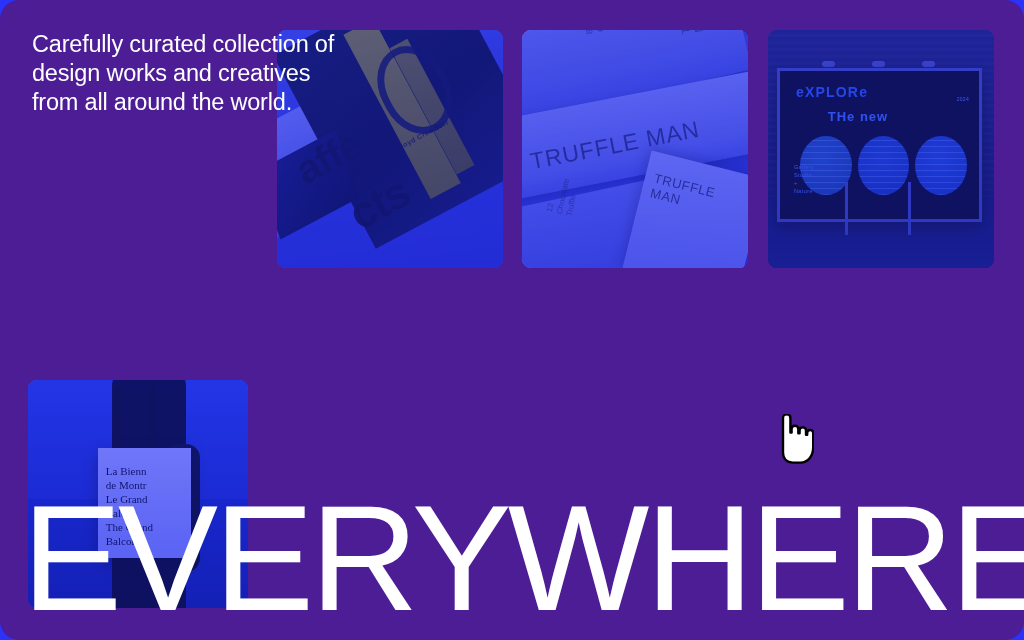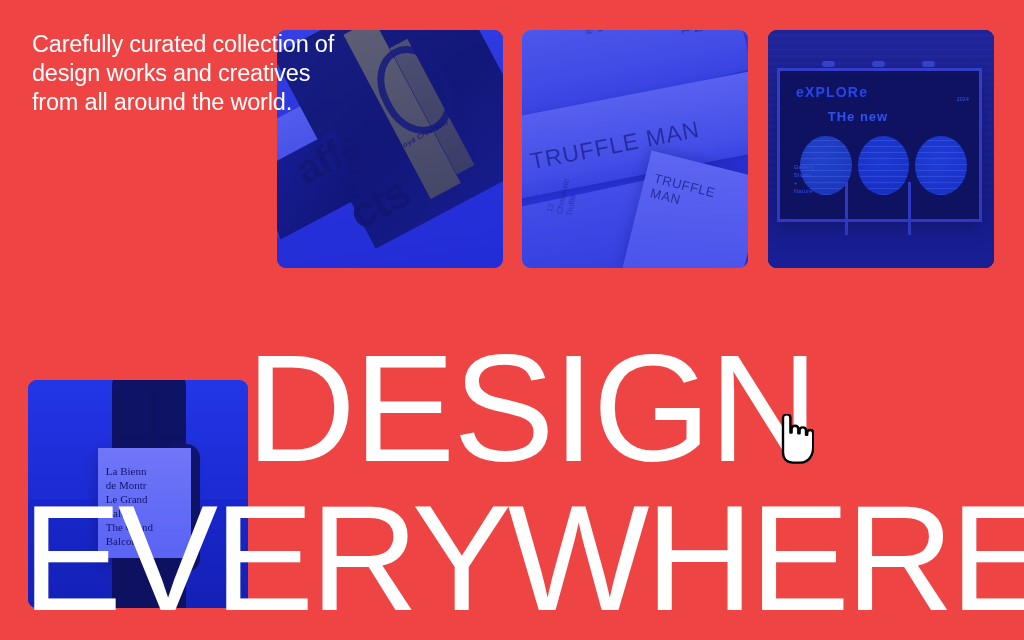--- a/index.html
+++ b/index.html
@@ -11,22 +11,23 @@
     width: 1024px;
     height: 640px;
     overflow: hidden;
     font-family: "Liberation Sans", sans-serif;
   }
 
   .stage {
     position: relative;
     width: 1024px;
     height: 640px;
-    background: #ef4444;
+    background: #4c1d95;
     overflow: hidden;
+    border-radius: 19px;
   }
 
   
   .headline {
     position: absolute;
     left: 32px;
     top: 30px;
     width: 420px;
     color: #ffffff;
     font-size: 23.5px;
@@ -520,21 +521,20 @@
       </div>
       <div class="tint"></div>
       <div class="tint2"></div>
     </div>
   </div>
 
   <div class="headline">Carefully curated collection of
 design works and creatives
 from all around the world.</div>
 
-  <div class="bigword word-design">DESIGN</div>
   <div class="bigword word-everywhere">EVERYWHERE</div>
 
   <div class="cursor">
     <svg width="44" height="50" viewBox="0 0 44 50" xmlns="http://www.w3.org/2000/svg">
       <path d="M13 4 C13 1.6 15 0.4 16.8 0.4 C18.6 0.4 20.4 1.6 20.4 4 L20.4 18.5
                L21.6 18.5 L21.6 15 C21.6 12.8 23.3 11.7 25 11.7 C26.7 11.7 28.3 12.8 28.3 15
                L28.3 19.3 L29.6 19.3 L29.6 16.6 C29.6 14.5 31.2 13.4 32.8 13.4
                C34.4 13.4 36 14.5 36 16.6 L36 20.8 L37.2 20.8 L37.2 19
                C37.2 17 38.7 16 40.2 16 C41.7 16 43.2 17 43.2 19
                L43.2 33 C43.2 41.5 38.5 48.6 30.5 48.6

